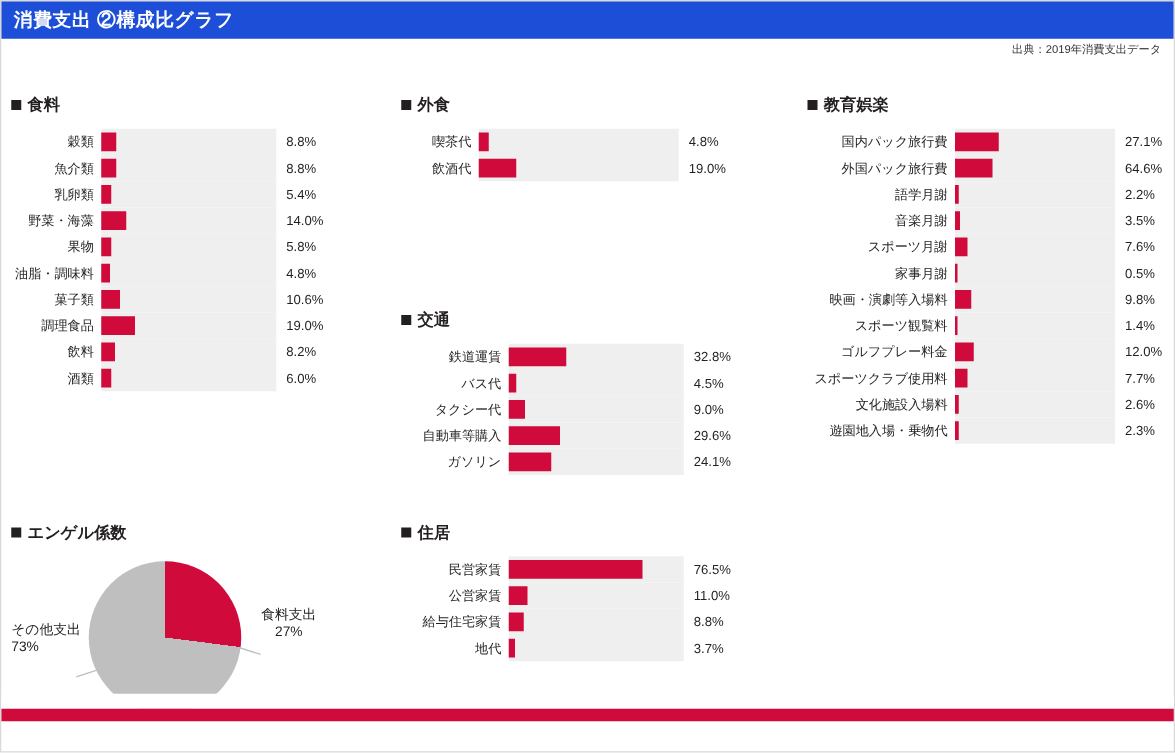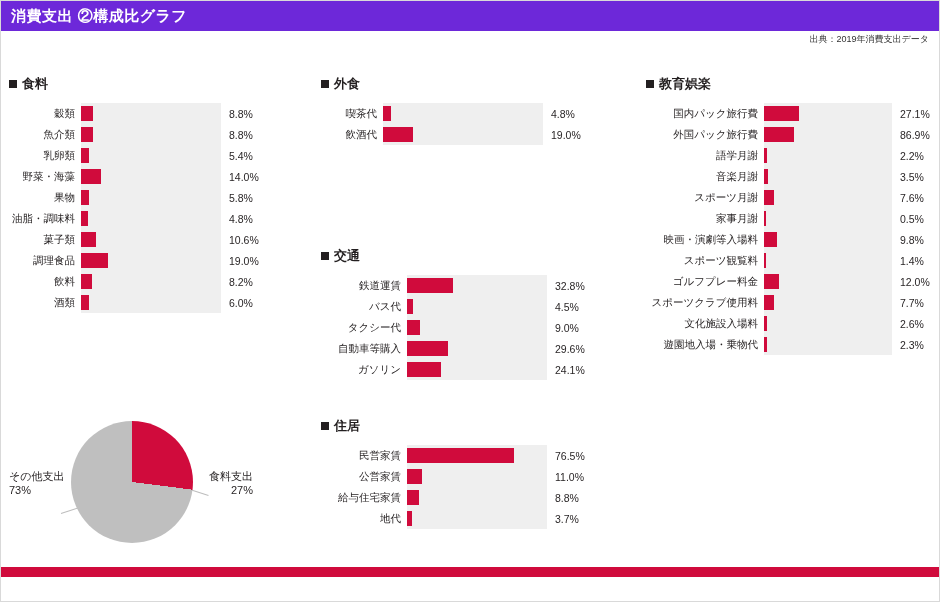--- a/index.html
+++ b/index.html
@@ -8,21 +8,21 @@
     width: 940px; height: 602px;
     font-family: "Liberation Sans", sans-serif;
     background: #ffffff;
     color: #231f20;
     position: relative;
     overflow: hidden;
     border: 1px solid #d9d9d9;
   }
   .header {
     height: 30px;
-    background: #6d28d9;
+    background: #1d4ed8;
     color: #ffffff;
     display: flex;
     align-items: center;
     padding: 0 10px;
   }
   .header-title {
     font-size: 15px;
     font-weight: bold;
     letter-spacing: 0.5px;
   }
@@ -103,21 +103,21 @@
     border-radius: 50%;
   }
   .pie-label {
     position: absolute;
     font-size: 11px;
     line-height: 14px;
     color: #231f20;
     white-space: nowrap;
   }
   .pie-label.left { left: 0px; top: 52px; text-align: left; }
-  .pie-label.right { left: 200px; top: 52px; text-align: right; }
+  .pie-label.right { left: 200px; top: 40px; text-align: center; }
   .leader {
     position: absolute;
     background: #bdbdbd;
     height: 1px;
   }
   .footer-bar {
     position: absolute;
     left: 0; bottom: 0;
     width: 940px; height: 10px;
     background: #d00b3c;
@@ -211,20 +211,21 @@
           <div class="row-label" style="width: 72px;">酒類</div>
           <div class="track" style="width: 140px;">
             <div class="bar" style="width: 8.4px; background: rgb(208, 11, 60);"></div>
           </div>
           <div class="row-value">6.0%</div>
         </div>
       </div>
   </div>
 
   <div class="section" id="sec-engel">
+    <div class="sec-title"><span class="sq"></span><span>エンゲル係数</span></div>
     <div class="pie-wrap">
       <div class="leader" style="left:52px; top:96px; width:54px; transform:rotate(-18deg); transform-origin:left center;"></div>
       <div class="leader" style="left:150px; top:62px; width:52px; transform:rotate(18deg); transform-origin:left center;"></div>
       <div class="pie" style="background: conic-gradient(rgb(208, 11, 60) 0deg, rgb(208, 11, 60) 97.2deg, rgb(191, 191, 191) 97.2deg, rgb(191, 191, 191) 360deg);"></div>
       <div class="pie-label left">
         <div>その他支出</div>
         <div>73%</div>
       </div>
       <div class="pie-label right">
         <div>食料支出</div>
@@ -336,21 +337,21 @@
           <div class="track" style="width: 128px;">
             <div class="bar" style="width: 34.688px; background: rgb(208, 11, 60);"></div>
           </div>
           <div class="row-value">27.1%</div>
         </div>
         <div class="row">
           <div class="row-label" style="width: 118px;">外国パック旅行費</div>
           <div class="track" style="width: 128px;">
             <div class="bar" style="width: 29.952px; background: rgb(208, 11, 60);"></div>
           </div>
-          <div class="row-value">86.9%</div>
+          <div class="row-value">64.6%</div>
         </div>
         <div class="row">
           <div class="row-label" style="width: 118px;">語学月謝</div>
           <div class="track" style="width: 128px;">
             <div class="bar" style="width: 2.816px; background: rgb(208, 11, 60);"></div>
           </div>
           <div class="row-value">2.2%</div>
         </div>
         <div class="row">
           <div class="row-label" style="width: 118px;">音楽月謝</div>

